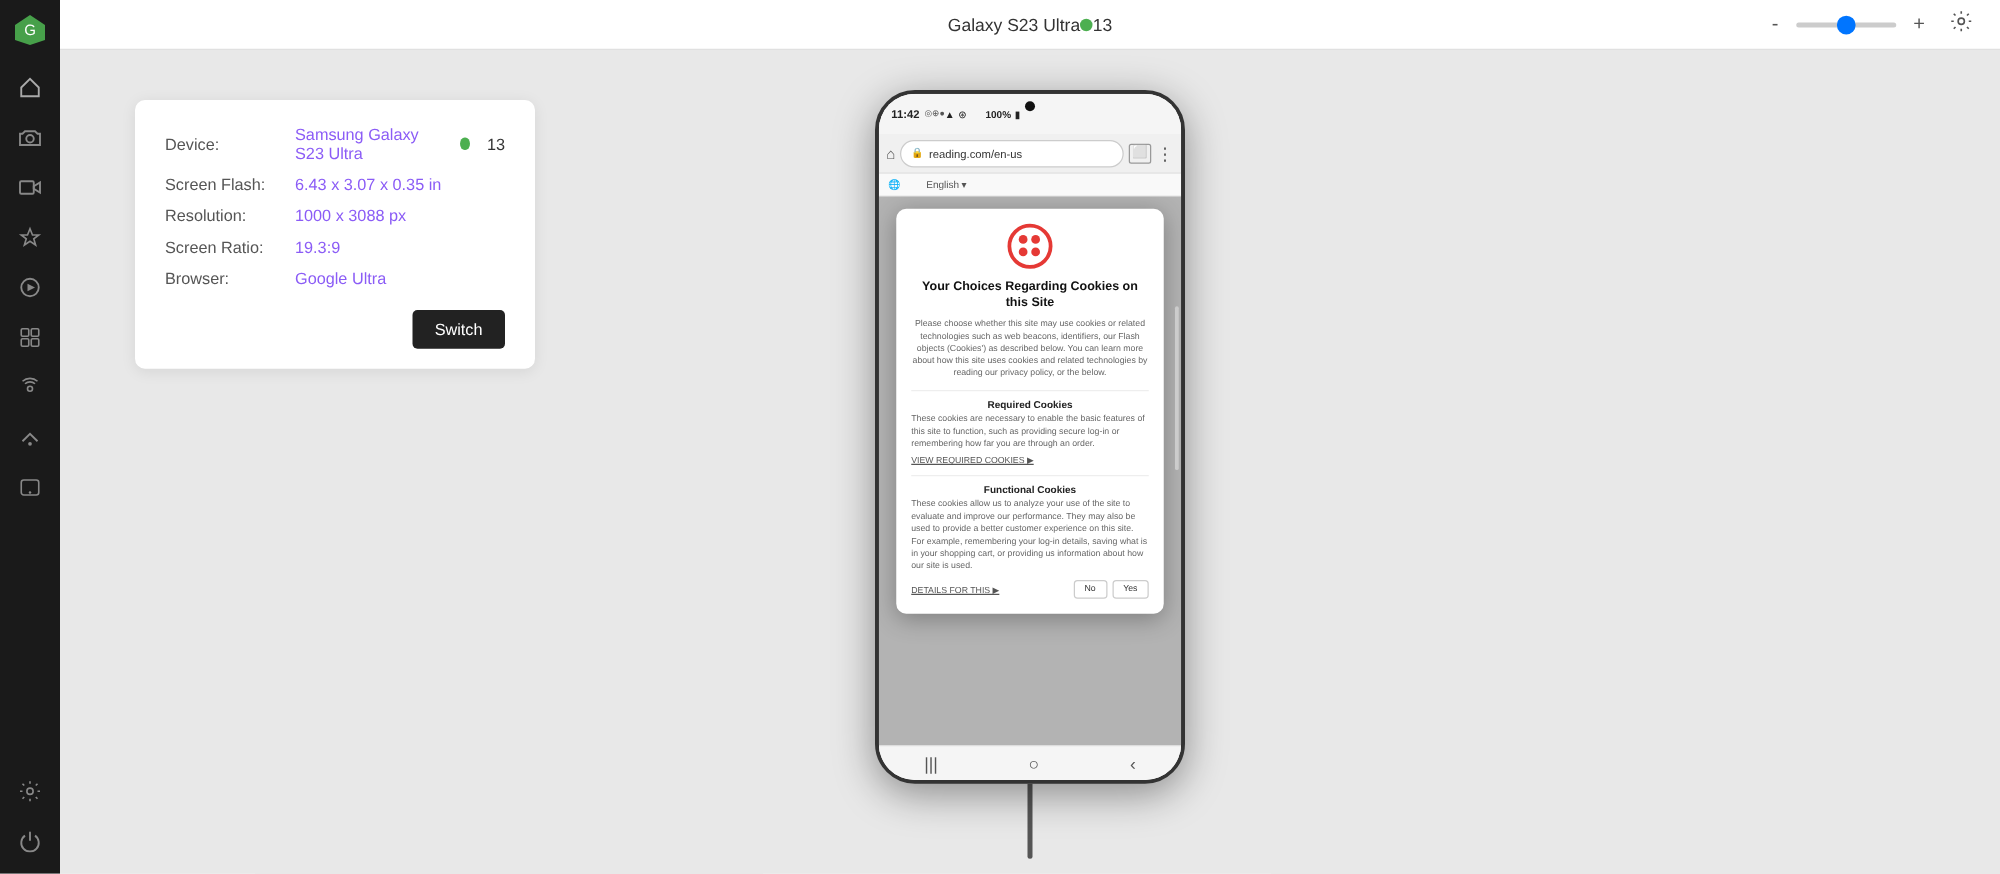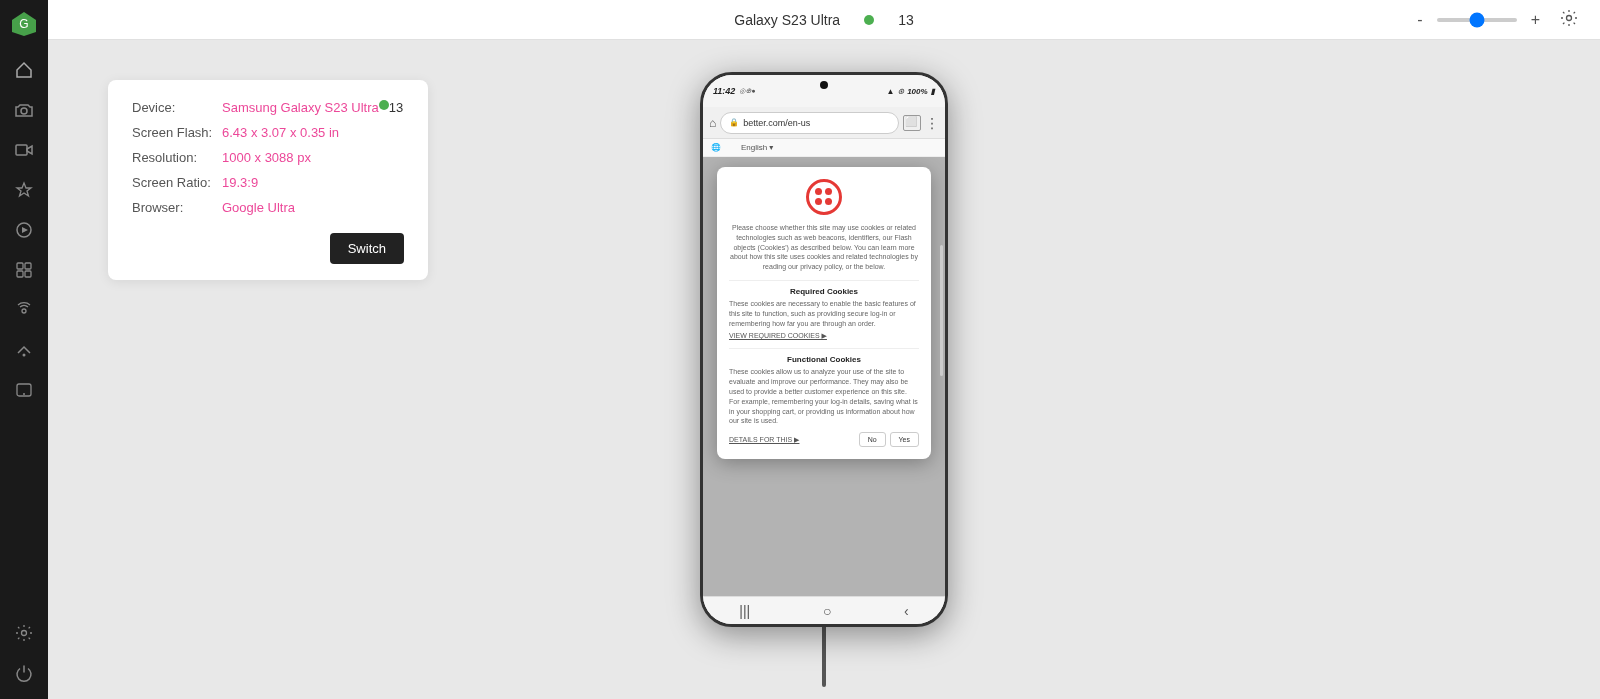--- a/index.html
+++ b/index.html
@@ -58,21 +58,21 @@
       border-bottom: 1px solid #e0e0e0;
       display: flex;
       align-items: center;
       justify-content: center;
       position: relative;
       flex-shrink: 0;
     }
     .header-title {
       display: flex;
       align-items: center;
-      gap: 24px;
+      gap: 0;
       font-size: 14px;
       color: #333;
       font-weight: 500;
     }
     .battery-dot {
       width: 10px;
       height: 10px;
       background: #4caf50;
       border-radius: 50%;
       display: inline-block;
@@ -117,33 +117,33 @@
       left: 60px;
       top: 40px;
       background: #fff;
       border-radius: 8px;
       padding: 20px 24px 16px 24px;
       width: 320px;
       box-shadow: 0 2px 12px rgba(0,0,0,0.08);
     }
     .device-info-row {
       display: flex;
-      gap: 0;
+      gap: 14px;
       margin-bottom: 10px;
       font-size: 13px;
       color: #333;
-      align-items: flex-start;
+      align-items: center;
     }
     .device-info-row .label {
       color: #555;
       min-width: 90px;
       font-weight: 500;
     }
     .device-info-row .value {
-      color: #ec4899;
+      color: #8b5cf6;
     }
     .green-dot {
       width: 10px;
       height: 10px;
       background: #4caf50;
       border-radius: 50%;
       display: inline-block;
     }
     .switch-btn {
       background: #222;
@@ -182,26 +182,25 @@
       display: flex;
       flex-direction: column;
     }
 
     
     .status-bar {
       background: #f5f5f5;
       height: 22px;
       display: flex;
       align-items: center;
-      justify-content: space-between;
+      justify-content: flex-start;
       padding: 16px 10px;
       font-size: 9px;
       color: #222;
       flex-shrink: 0;
-      font-style: italic;
     }
     .status-left { display: flex; align-items: center; gap: 4px; }
     .status-right { display: flex; align-items: center; gap: 3px; font-size: 9px; }
     .status-camera-dot {
       width: 8px;
       height: 8px;
       background: #111;
       border-radius: 50%;
       position: absolute;
       top: 6px;
@@ -558,30 +557,30 @@
 
           <div class="status-bar">
             <div class="status-left">
               <span style="font-size:9px;font-weight:600;">11:42</span>
               <span style="font-size:7px; color:#555;">◎⊕●</span>
             </div>
             <div class="status-camera-dot"></div>
             <div class="status-right">
               <span style="font-size:8px;">▲</span>
               <span style="font-size:8px;">⊛</span>
-              <span style="font-size:8px;font-weight:600;">100%</span>
+              <span style="font-size:8px;font-weight:600;margin-left:12px;">100%</span>
               <span style="font-size:8px;">▮</span>
             </div>
           </div>
 
           <div class="browser-bar">
             <button class="browser-home-btn">⌂</button>
             <div class="browser-url-bar">
               <span style="font-size:8px;">🔒</span>
-              <span style="font-size:9px;">better.com/en-us</span>
+              <span style="font-size:9px;">reading.com/en-us</span>
             </div>
             <div class="browser-actions">
               <span style="cursor:pointer;font-size:10px;border:1px solid #999;padding:0 2px;border-radius:2px;">⬜</span>
               <span style="cursor:pointer;font-size:14px;">⋮</span>
             </div>
           </div>
 
           <div class="language-bar">
             <span style="font-size:8px;">🌐</span>
             <span style="margin-left:20px;">English</span>
@@ -594,20 +593,21 @@
               <div class="cookie-logo">
                 <div class="cookie-logo-circle">
                   <div class="cookie-logo-inner">
                     <div class="cookie-logo-dot"></div>
                     <div class="cookie-logo-dot"></div>
                     <div class="cookie-logo-dot"></div>
                     <div class="cookie-logo-dot"></div>
                   </div>
                 </div>
               </div>
+              <div class="cookie-modal-title">Your Choices Regarding Cookies on this Site</div>
               <div class="cookie-modal-desc">Please choose whether this site may use cookies or related technologies such as web beacons, identifiers, our Flash objects (Cookies') as described below. You can learn more about how this site uses cookies and related technologies by reading our privacy policy, or the below.</div>
               <hr class="cookie-section-divider">
               <div class="cookie-section-title">Required Cookies</div>
               <div class="cookie-section-desc">These cookies are necessary to enable the basic features of this site to function, such as providing secure log-in or remembering how far you are through an order.</div>
               <a class="cookie-section-link" href="#">VIEW REQUIRED COOKIES ▶</a>
               <hr class="cookie-section-divider">
               <div class="cookie-section-title">Functional Cookies</div>
               <div class="cookie-section-desc">These cookies allow us to analyze your use of the site to evaluate and improve our performance. They may also be used to provide a better customer experience on this site. For example, remembering your log-in details, saving what is in your shopping cart, or providing us information about how our site is used.</div>
               <div class="cookie-modal-actions">
                 <a class="cookie-action-link" href="#">DETAILS FOR THIS ▶</a>

